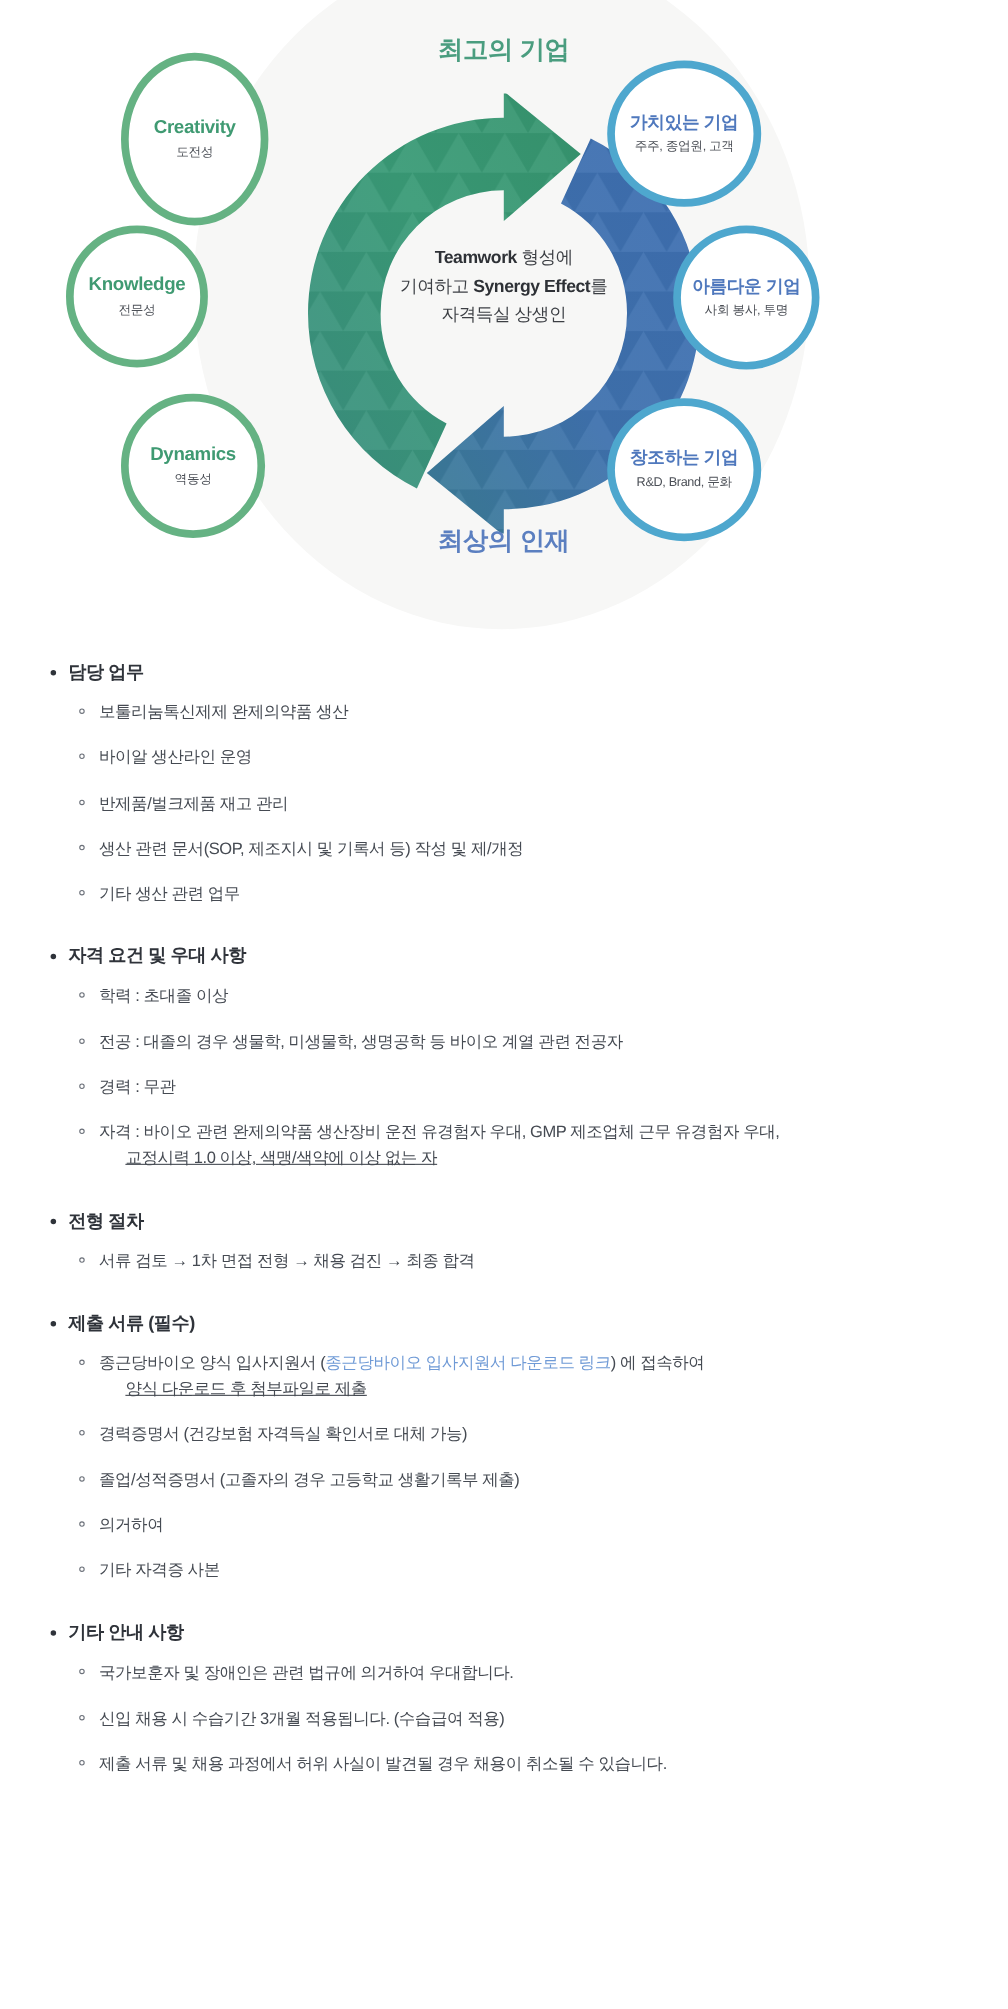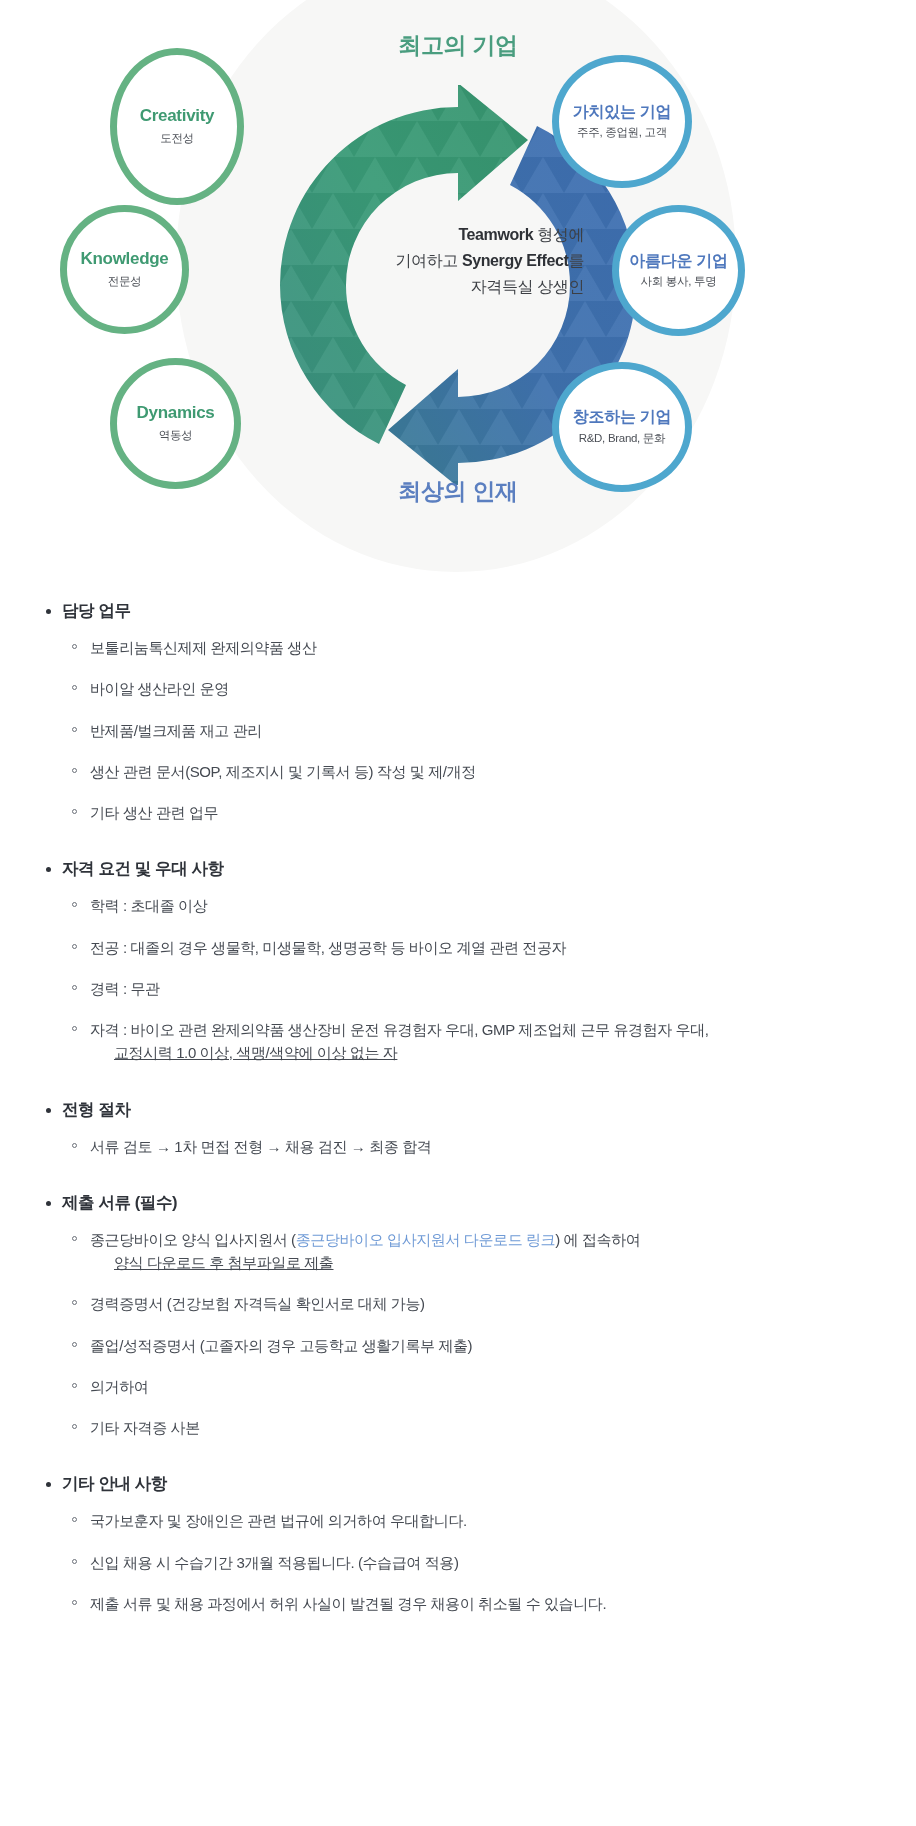--- a/index.html
+++ b/index.html
@@ -85,24 +85,24 @@
   
   #node-creativity { left: 110px;  top: 48px;  width: 134px; height: 157px; }
   #node-knowledge  { left: 60px;   top: 205px; width: 129px; height: 129px; }
   #node-dynamics   { left: 110px;  top: 358px; width: 131px; height: 131px; }
   #node-value      { left: 552px;  top: 55px;  width: 140px; height: 133px; }
   #node-beauty     { left: 612px;  top: 205px; width: 133px; height: 131px; }
   #node-creation   { left: 552px;  top: 362px; width: 140px; height: 130px; }
 
   .center-text {
     position: absolute;
-    left: 304px;
+    left: 318px;
     top: 222px;
     width: 280px;
-    text-align: right;
+    text-align: center;
     font-size: 16px;
     line-height: 1.62;
     color: #3c3f44;
     letter-spacing: -0.4px;
   }
   .center-text b { font-weight: 700; color: #2e3136; }
 
   
   .content {
     padding: 0 34px 40px 34px;

